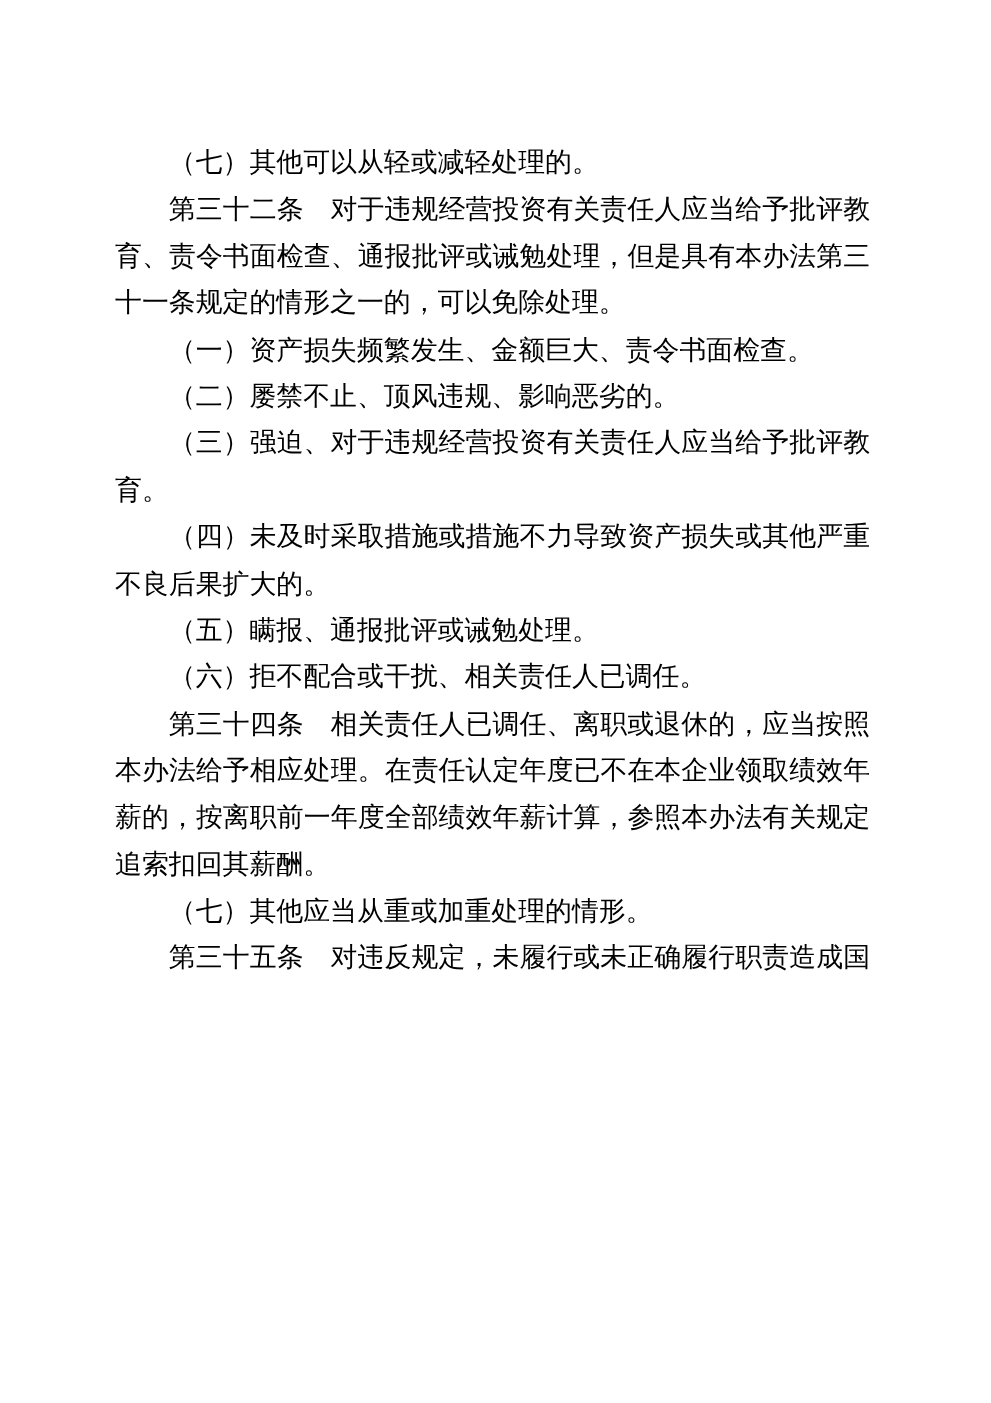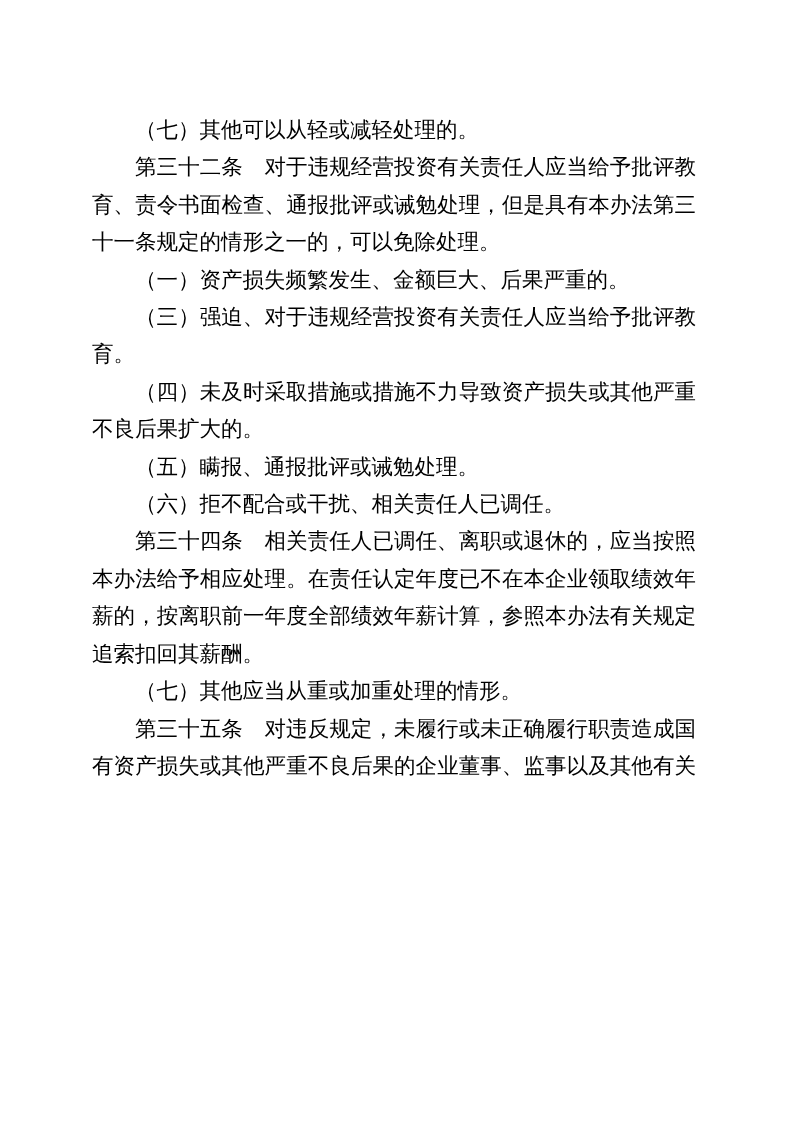--- a/index.html
+++ b/index.html
@@ -45,21 +45,22 @@
   }
 </style>
 </head>
 <body>
 
 <div class="page">
 
   <div class="text-block">
     <p class="para">（七）其他可以从轻或减轻处理的。</p>
     <p class="para">第三十二条　对于违规经营投资有关责任人应当给予批评教育、责令书面检查、通报批评或诫勉处理，但是具有本办法第三十一条规定的情形之一的，可以免除处理。</p>
-    <p class="para">（一）资产损失频繁发生、金额巨大、后果严重的。</p>
+    <p class="para">（一）资产损失频繁发生、金额巨大、责令书面检查。</p>
+    <p class="para">（二）屡禁不止、顶风违规、影响恶劣的。</p>
     <p class="para">（三）强迫、对于违规经营投资有关责任人应当给予批评教育。</p>
     <p class="para">（四）未及时采取措施或措施不力导致资产损失或其他严重不良后果扩大的。</p>
     <p class="para">（五）瞒报、通报批评或诫勉处理。</p>
     <p class="para">（六）拒不配合或干扰、相关责任人已调任。</p>
     <p class="para">第三十四条　相关责任人已调任、离职或退休的，应当按照本办法给予相应处理。在责任认定年度已不在本企业领取绩效年薪的，按离职前一年度全部绩效年薪计算，参照本办法有关规定追索扣回其薪酬。</p>
     <p class="para">（七）其他应当从重或加重处理的情形。</p>
     <p class="para">第三十五条　对违反规定，未履行或未正确履行职责造成国有资产损失或其他严重不良后果的企业董事、监事以及其他有关人员，依照法律法规、有关规章制度和本办法等对其进行相应处理。</p>
   </div>
 
   <div class="page-footer">17</div>

